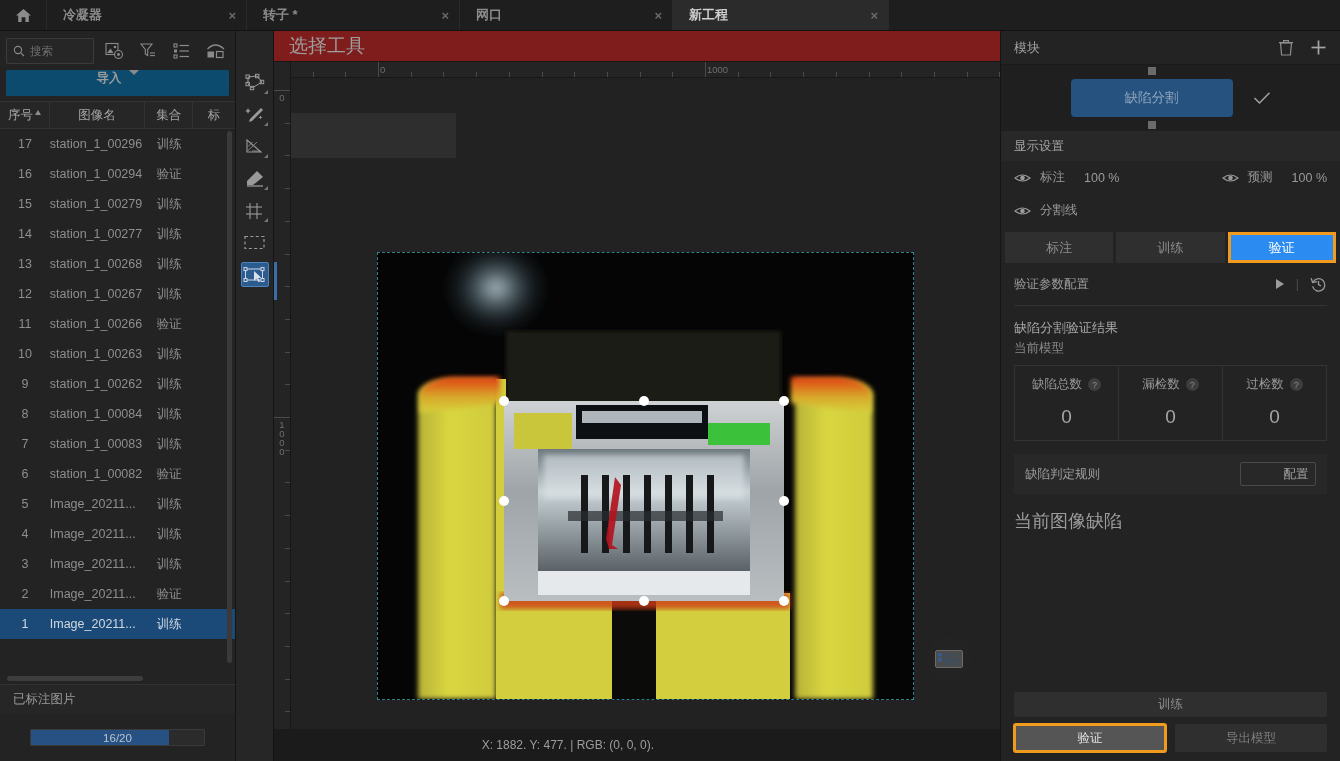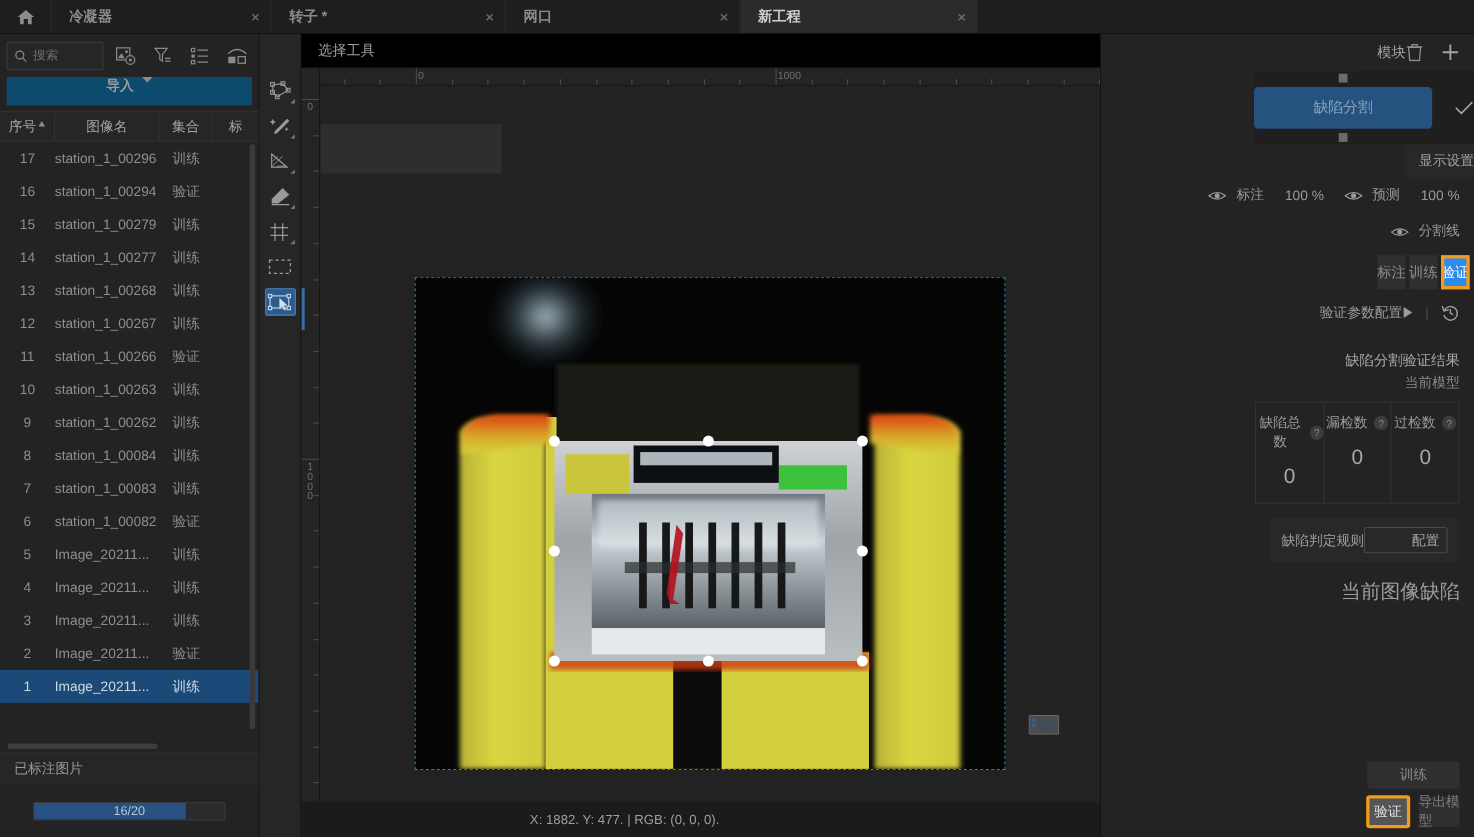--- a/index.html
+++ b/index.html
@@ -62,37 +62,37 @@
   .prog-txt { position: absolute; inset: 0; display: flex; align-items: center; justify-content: center; font-size: 11.5px; color: #b9c4cf; }
 
   
   .toolstrip { width: 38px; background: #262626; flex: 0 0 38px; display: flex; flex-direction: column; align-items: center; padding-top: 39px; gap: 7px; border-right: 1px solid #141414; }
   .tbtn { width: 28px; height: 25px; display: flex; align-items: center; justify-content: center; border-radius: 2px; position: relative; }
   .tbtn.active { background: #2c5b8f; border: 1px solid #4b83bd; }
   .corner { position: absolute; right: 1px; bottom: 1px; width: 0; height: 0; border-left: 4px solid transparent; border-bottom: 4px solid #777; }
 
   
   .center { flex: 1; display: flex; flex-direction: column; background: #1e1e1e; min-width: 0; }
-  .center-top { height: 31px; background: #000000; display: flex; align-items: center; padding-left: 15px; font-size: 13px; color: #9e9e9e; border-bottom: 1px solid #171717; }
+  .center-top { height: 31px; background: #7f1d1d; display: flex; align-items: center; padding-left: 15px; font-size: 19px; color: #9e9e9e; border-bottom: 1px solid #171717; }
   .canvas-wrap { flex: 1; position: relative; display: flex; min-height: 0; overflow: hidden; }
   .ruler-h { position: absolute; left: 0; right: 0; top: 0; height: 16px; background: #242424; border-bottom: 1px solid #171717; z-index: 3; }
   .ruler-v { position: absolute; left: 0; top: 0; bottom: 0; width: 17px; background: #242424; border-right: 1px solid #171717; z-index: 3; }
   .rtick { position: absolute; background: #4a4a4a; }
   .rlabel { position: absolute; font-size: 9.5px; color: #6f6f6f; line-height: 1; }
   .rlabel-v { position: absolute; font-size: 9.5px; color: #6f6f6f; width: 12px; text-align: center; line-height: 9px; }
   .vmark { position: absolute; left: 0; width: 3px; background: #3b6ea5; }
 
   .canvas { position: absolute; left: 17px; right: 0; top: 16px; bottom: 0; background: #222222; overflow: hidden; }
   .gray-rect { position: absolute; left: 0; top: 35px; width: 165px; height: 45px; background: #2e2e2e; }
   .imgbox { position: absolute; left: 86px; top: 174px; width: 537px; height: 448px; background: #000; border: 1px dashed #2f7f8f; }
   .kbd-badge { position: absolute; right: 28px; bottom: 47px; width: 46px; height: 46px; border-radius: 50%; background: #232323; display: flex; align-items: center; justify-content: center; }
   .statusbar { height: 32px; background: #1b1b1b; display: flex; align-items: center; justify-content: flex-end; padding-right: 346px; font-size: 12px; color: #9d9d9d; }
 
   
-  .right { width: 340px; flex: 0 0 340px; background: #232323; display: flex; flex-direction: column; border-left: 1px solid #141414; align-items: flex-end; }
+  .right { width: 340px; flex: 0 0 340px; background: #232323; display: flex; flex-direction: column; border-left: 1px solid #141414; }
   .r-head { height: 34px; display: flex; align-items: center; padding: 0 13px; justify-content: space-between; background: #232323; border-bottom: 1px solid #1a1a1a; }
   .r-head-title { font-size: 13px; color: #a3a3a3; }
   .r-head-icons { display: flex; gap: 16px; align-items: center; }
 
   .module-area { height: 66px; background: #1f1f1f; position: relative; display: flex; align-items: center; justify-content: center; gap: 20px; }
   .node { width: 162px; height: 38px; background: #26527f; border-radius: 4px; display: flex; align-items: center; justify-content: center; font-size: 13.5px; color: #8ea5bd; position: relative; }
   .port { position: absolute; left: 50%; transform: translateX(-50%); width: 8px; height: 8px; background: #6b6b6b; }
   .port.top { top: -12px; }
   .port.bot { bottom: -12px; }
   .check { color: #9a9a9a; font-size: 17px; }

